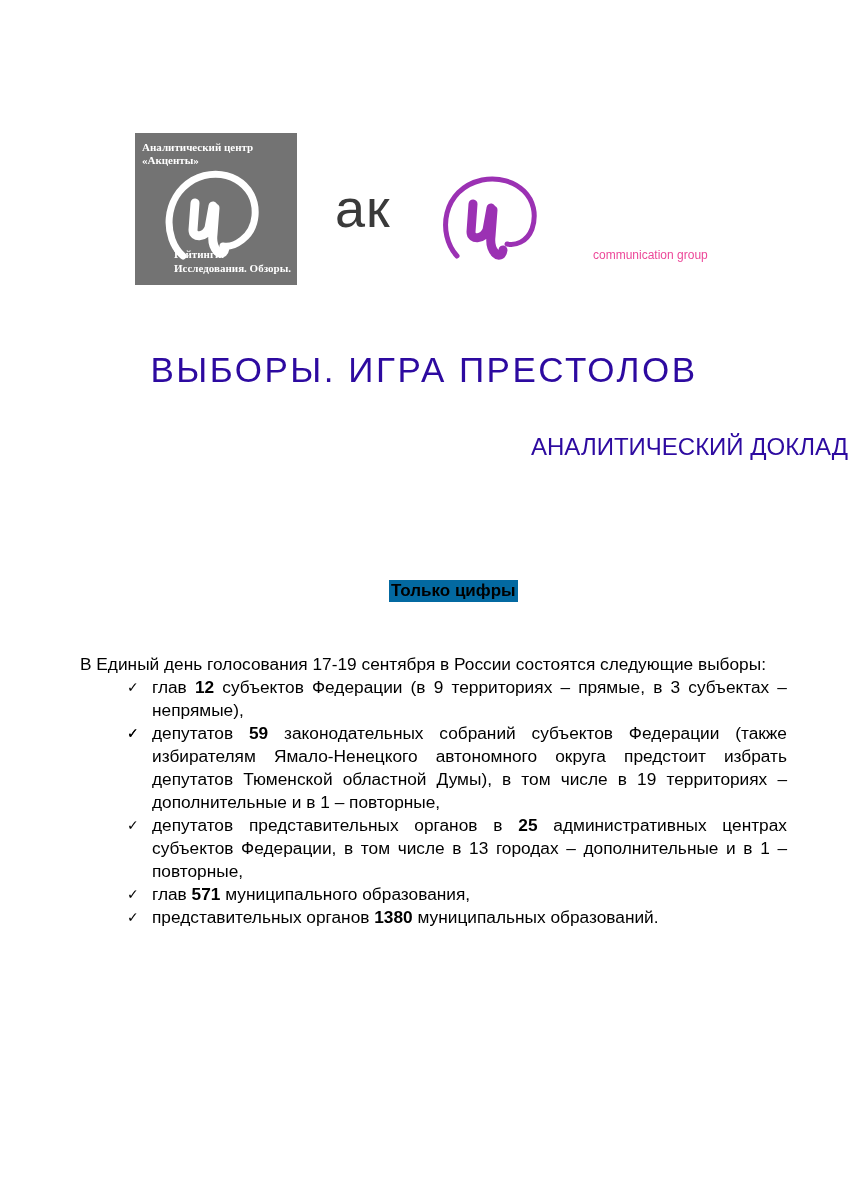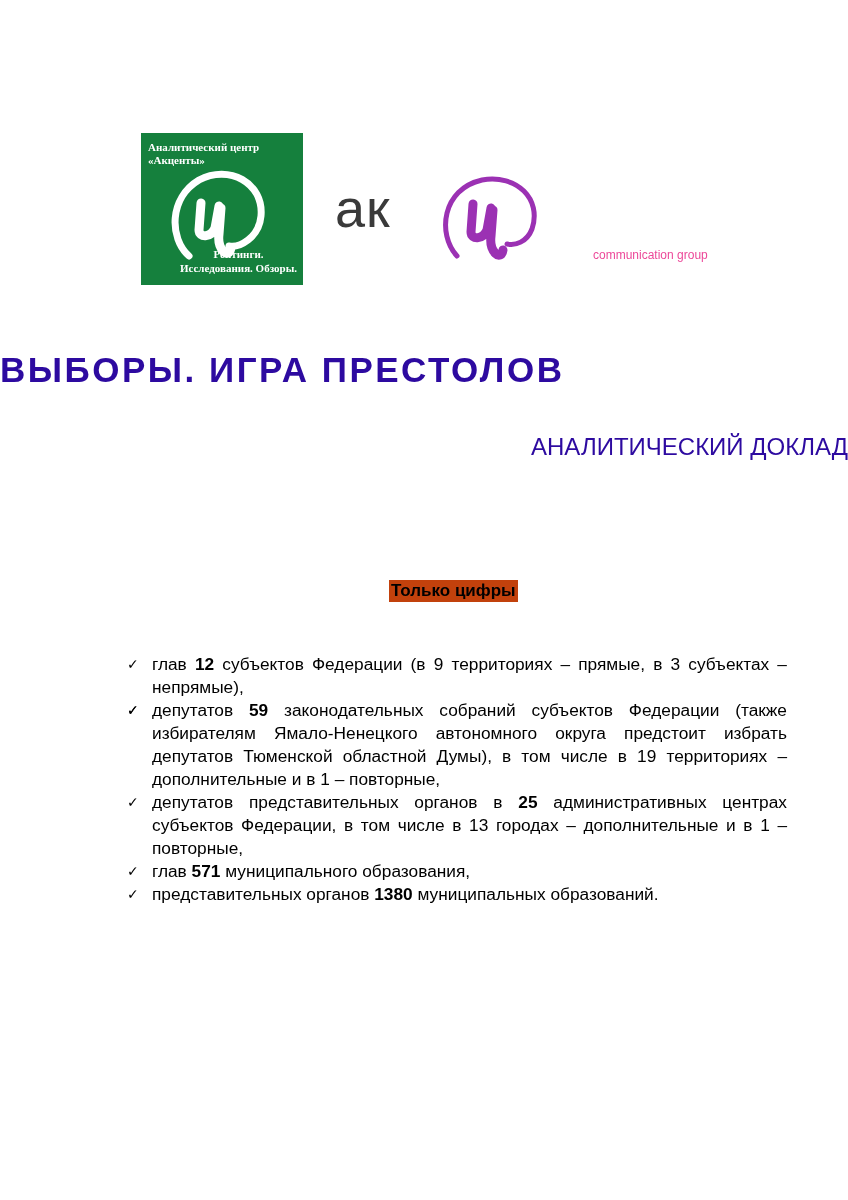--- a/index.html
+++ b/index.html
@@ -1,29 +1,29 @@
 <!DOCTYPE html>
 <html><head>
 <meta charset="utf-8">
 <style>
   html, body { margin: 0; padding: 0; background: #ffffff; }
   body { width: 848px; height: 1200px; position: relative; overflow: hidden; font-family: "Liberation Sans", sans-serif; color: #000; }
-  .logo-square { position: absolute; left: 141px; top: 133px; width: 162px; height: 152px; background: #15803d; color: #fff; }
+  .logo-square { position: absolute; left: 135px; top: 133px; width: 162px; height: 152px; background: #737373; color: #fff; }
   .logo-square .top-text { position: absolute; left: 7px; top: 8px; font-family: "Liberation Serif", serif; font-size: 11px; line-height: 13px; font-weight: bold; }
-  .logo-square .bottom-text { position: absolute; right: 6px; bottom: 10px; font-family: "Liberation Serif", serif; font-size: 11px; line-height: 14px; text-align: center; font-weight: bold; }
+  .logo-square .bottom-text { position: absolute; right: 6px; bottom: 10px; font-family: "Liberation Serif", serif; font-size: 11px; line-height: 14px; text-align: left; font-weight: bold; }
   .logo-square svg.mark { position: absolute; left: 28px; top: 35px; }
   .wordmark { position: absolute; left: 335px; top: 168px; width: 390px; height: 100px; }
   .wordmark .letters { position: absolute; left: 0; top: 0; font-size: 54px; color: #3a3a3a; letter-spacing: 1px; line-height: 80px; }
   .wordmark .left { left: 0; }
   .wordmark .right { left: 212px; }
   .wordmark svg.mark2 { position: absolute; left: 102px; top: 6px; }
   .wordmark .sub { position: absolute; left: 258px; top: 80px; font-size: 12px; color: #ec4899; }
-  .title { position: absolute; left: 0; width: 848px; top: 350px; text-align: left; font-size: 35px; font-weight: bold; color: #2d0aa0; letter-spacing: 2.5px; }
+  .title { position: absolute; left: 0; width: 848px; top: 350px; text-align: center; font-size: 35px; font-weight: normal; color: #2d0aa0; letter-spacing: 2.5px; }
   .subtitle { position: absolute; left: 0; width: 848px; top: 433px; text-align: right; font-size: 24px; color: #2d0aa0; }
-  .section-heading { position: absolute; left: 389px; top: 580px; font-size: 17px; font-weight: bold; background: #c2410c; padding: 1px 2px; }
+  .section-heading { position: absolute; left: 389px; top: 580px; font-size: 17px; font-weight: bold; background: #0369a1; padding: 1px 2px; }
   .body { position: absolute; left: 80px; top: 653px; width: 707px; font-size: 17.3px; line-height: 23px; }
   .body p { margin: 0; text-align: justify; }
   .body ul { list-style: none; margin: 0; padding: 0 0 0 72px; }
   .body li { position: relative; text-align: justify; }
   .body li .check { position: absolute; left: -25px; top: 0; font-family: "DejaVu Sans", sans-serif; font-size: 14px; }
   b { font-weight: bold; }
 </style>
 </head>
 <body>
 
@@ -50,20 +50,21 @@
   </svg>
   <span class="sub">communication group</span>
 </div>
 
 <div class="title">ВЫБОРЫ. ИГРА ПРЕСТОЛОВ</div>
 <div class="subtitle">АНАЛИТИЧЕСКИЙ ДОКЛАД</div>
 
 <div class="section-heading">Только цифры</div>
 
 <div class="body">
+  <p>В Единый день голосования 17-19 сентября в России состоятся следующие выборы:</p>
   <ul>
     <li><span class="check">✓</span><span>глав </span><b>12</b><span> субъектов Федерации (в 9 территориях – прямые, в 3 субъектах – непрямые),</span></li>
     <li><span class="check">✓</span></li>
     <li><span class="check">✓</span><span>депутатов </span><b>59</b><span> законодательных собраний субъектов Федерации (также избирателям Ямало-Ненецкого автономного округа предстоит избрать депутатов Тюменской областной Думы), в том числе в 19 территориях – дополнительные и в 1 – повторные,</span></li>
     <li><span class="check">✓</span><span>депутатов представительных органов в </span><b>25</b><span> административных центрах субъектов Федерации, в том числе в 13 городах – дополнительные и в 1 – повторные,</span></li>
     <li><span class="check">✓</span><span>глав </span><b>571</b><span> муниципального образования,</span></li>
     <li><span class="check">✓</span><span>представительных органов </span><b>1380</b><span> муниципальных образований.</span></li>
   </ul>
 </div>
 

